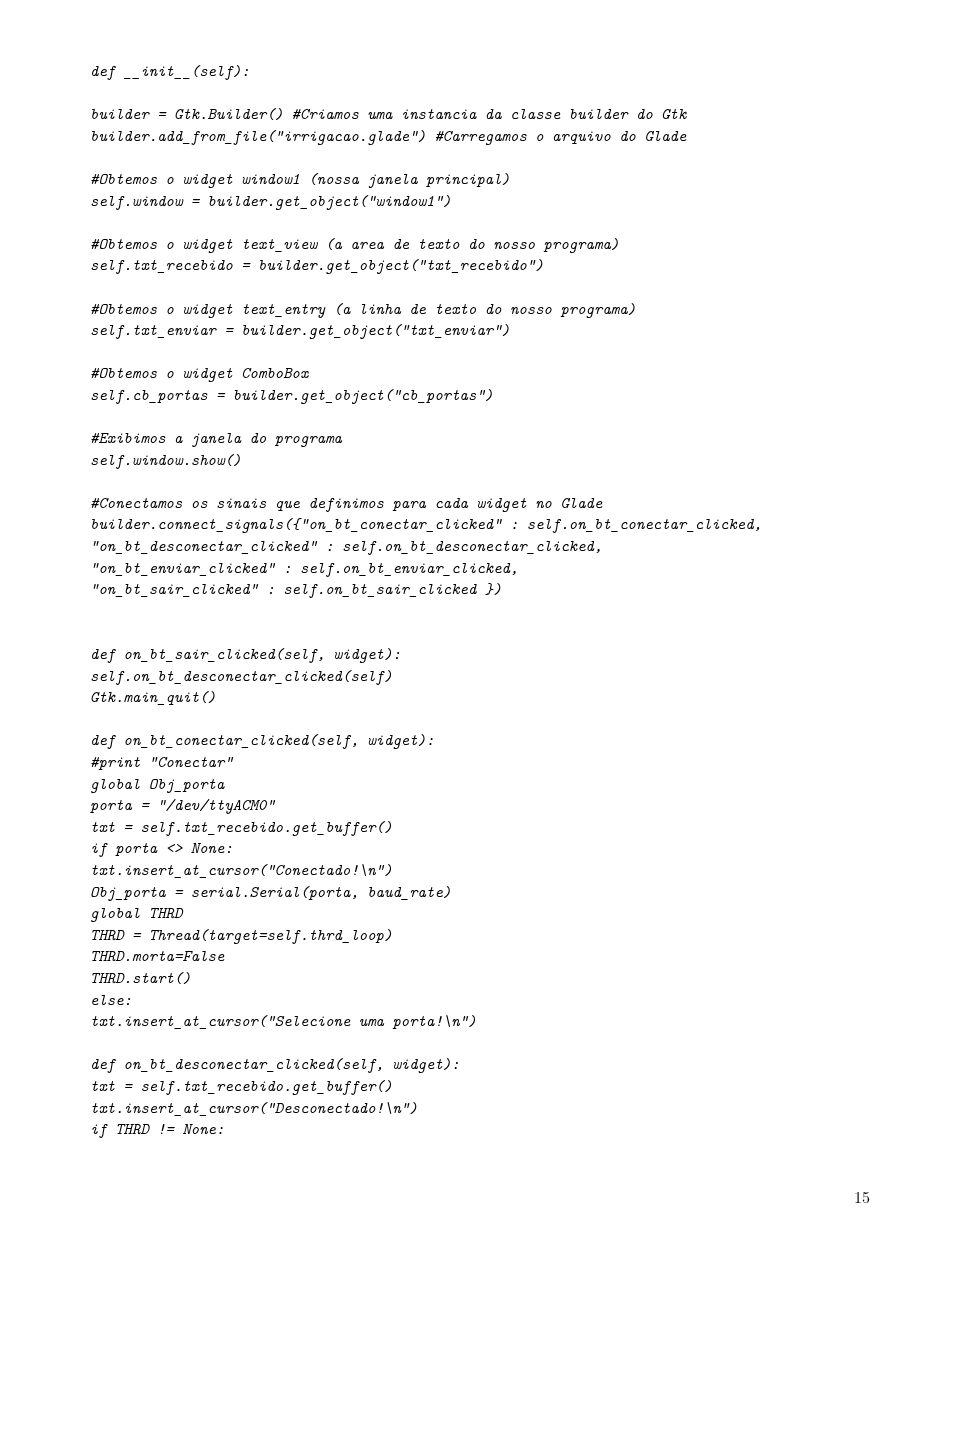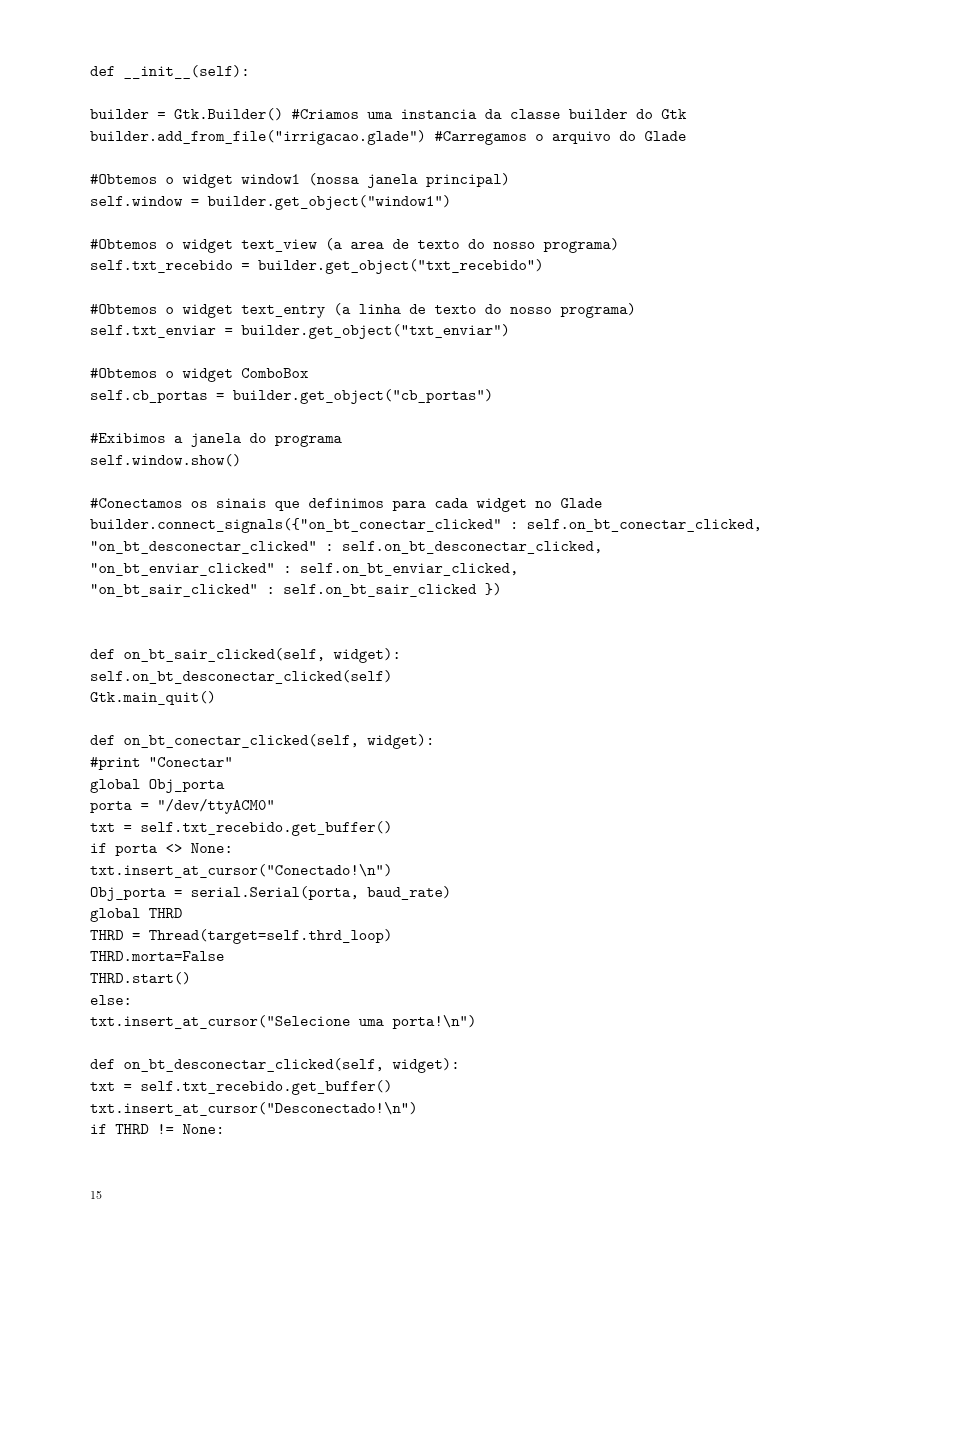--- a/index.html
+++ b/index.html
@@ -9,26 +9,27 @@
     font-family: "Latin Modern Mono", "CMU Typewriter Text", "Courier New", monospace;
     font-size: 16px;
     line-height: 1.35;
     color: #000000;
     width: 960px;
     box-sizing: border-box;
   }
   .code {
     white-space: pre-wrap;
     word-break: break-word;
+    font-style: italic;
   }
   .page-number {
     font-family: "Latin Modern Roman", "CMU Serif", "Times New Roman", serif;
-    text-align: left;
+    text-align: right;
     margin-top: 46px;
-    font-size: 12px;
+    font-size: 16px;
   }
 </style>
 </head>
 <body>
 
 <div class="code" id="code-block">def __init__(self):
 
 builder = Gtk.Builder() #Criamos uma instancia da classe builder do Gtk
 builder.add_from_file("irrigacao.glade") #Carregamos o arquivo do Glade
 

